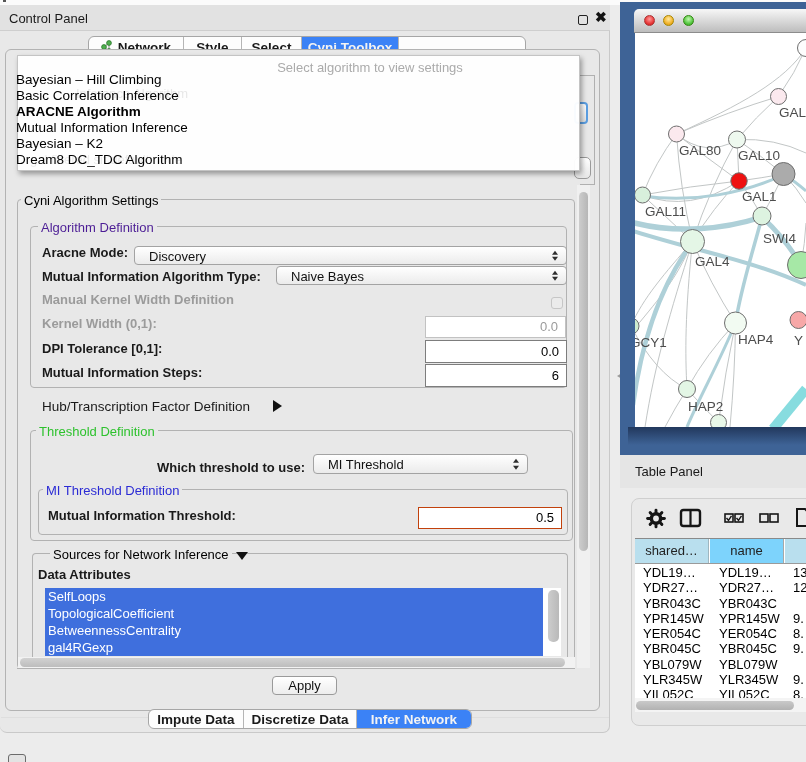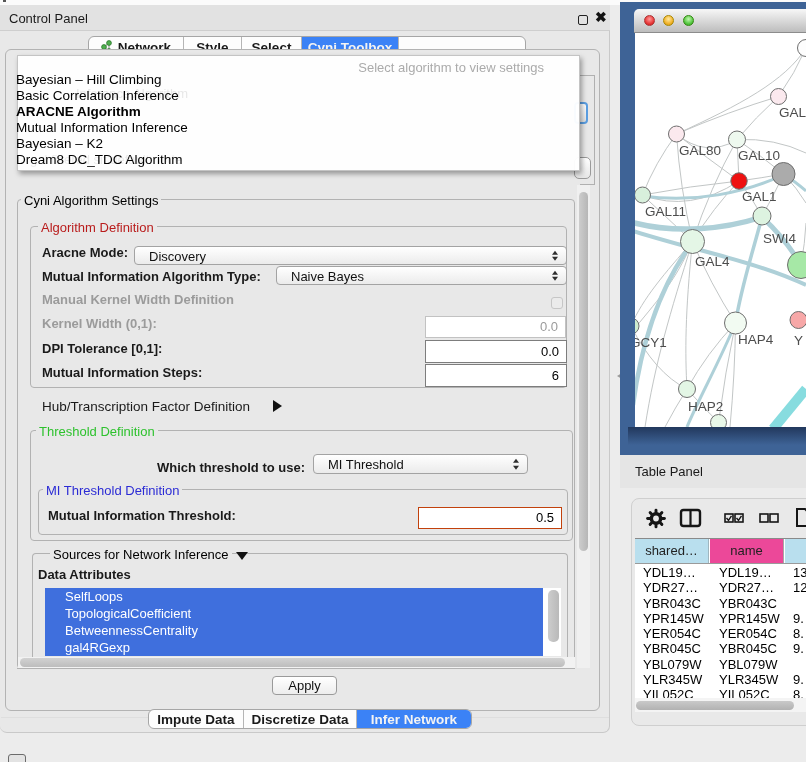--- a/index.html
+++ b/index.html
@@ -64,21 +64,21 @@
 <div class="abs" style="left:580px;top:184px;width:15px;height:1px;background:#b0b0b0;"></div>
 <div class="abs" style="left:574px;top:102px;width:14px;height:22px;border:2px solid #5b9ee1;
 border-radius:4px;background:linear-gradient(#fff,#e3e3e3);"></div>
 <div class="abs" style="left:574px;top:157px;width:17px;height:22px;border:1px solid #9a9a9a;
 border-radius:5px;background:linear-gradient(#fff,#e6e6e6);"></div>
 
 <div class="grp" style="left:17px;top:199px;width:558px;height:470px;"></div>
 <div class="glabel" style="left:21px;top:193px;">Cyni Algorithm Settings</div>
 
 <div class="grp" style="left:30px;top:226px;width:537px;height:162px;"></div>
-<div class="glabel" style="left:38px;top:220px;color:#b91c1c;">Algorithm Definition</div>
+<div class="glabel" style="left:38px;top:220px;color:#4c1d95;">Algorithm Definition</div>
 
 <div class="lbl b" style="left:42px;top:245px;">Aracne Mode:</div>
 <div class="combo" style="left:134px;top:246px;width:433px;height:19px;">
   <span class="ctext">Discovery</span>
     <span class="arrs">
       <span class="up"></span>
       <span class="dn"></span>
     </span>
   </div>
 
@@ -130,21 +130,21 @@
 color:#000;line-height:20px;">0.5</div>
 
 <div class="grp" style="left:32px;top:553px;width:536px;height:105px;border-bottom:none;border-radius:4px 4px 0 0;"></div>
 <div class="glabel" style="left:50px;top:547px;">Sources for Network Inference</div>
 <div class="abs" style="left:236px;top:552px;width:0;height:0;border-left:6.5px solid transparent;
 border-right:6.5px solid transparent;border-top:8px solid #111;"></div>
 <div class="lbl b" style="left:38px;top:567px;">Data Attributes</div>
 
 <div class="abs" style="left:45px;top:588px;width:516px;height:68px;background:#fff;"></div>
 <div class="abs" style="left:45px;top:588px;width:498px;height:68px;background:#3f6fdd;color:#fff;
-font-size:13px;line-height:17px;padding-left:20px;">SelfLoops<br>TopologicalCoefficient<br>BetweennessCentrality<br>gal4RGexp</div>
+font-size:13px;line-height:17px;padding-left:3px;">SelfLoops<br>TopologicalCoefficient<br>BetweennessCentrality<br>gal4RGexp</div>
 <div class="abs" style="left:548px;top:590px;width:11px;height:52px;border-radius:5px;
 background:linear-gradient(90deg,#cdcdcd,#b9b9b9);"></div>
 
 <div class="abs" style="left:18px;top:657px;width:557px;height:11px;background:#f2f2f2;"></div>
 <div class="abs" style="left:20px;top:658px;width:545px;height:9px;border-radius:4.5px;
 background:linear-gradient(#d2d2d2,#bdbdbd);"></div>
 <div class="abs" style="left:17px;top:668px;width:558px;height:1px;background:#b2b2b2;"></div>
 
 <div class="abs" style="left:577px;top:185px;width:13px;height:483px;background:#f0f0f0;"></div>
 <div class="abs" style="left:579px;top:192px;width:9px;height:359px;border-radius:4.5px;
@@ -159,21 +159,21 @@
 <div class="tabbar" style="left:148px;top:709px;height:20px;background:#fdfdfd;">
   <div class="tab" style="width:95px;">Impute Data</div>
   <div class="tab" style="width:113px;">Discretize Data</div>
   <div class="tab sel" style="width:114px;">Infer Network</div>
 </div>
 
 <div class="abs" style="left:17px;top:55px;width:563px;height:116px;background:rgba(255,255,255,0.96);
 border:1px solid #c4c4c4;box-shadow:2px 3px 5px rgba(0,0,0,0.35);"></div>
 <div class="abs" style="left:76px;top:86px;font-size:13px;color:rgba(150,150,150,0.22);">Inference Algorithm</div>
 <div class="abs" style="left:30px;top:152px;font-size:13px;color:rgba(150,150,150,0.18);">gal filtered sif default node</div>
-<div class="abs" style="left:196px;top:60px;width:348px;text-align:right;font-size:13px;color:#ababab;">Select algorithm to view settings</div>
+<div class="abs" style="left:196px;top:60px;width:348px;text-align:center;font-size:13px;color:#ababab;">Select algorithm to view settings</div>
 <div class="abs" style="left:16px;top:72px;font-size:13.5px;color:#000;line-height:16px;">
 Bayesian – Hill Climbing<br>
 Basic Correlation Inference<br>
 <span class="b">ARACNE Algorithm</span><br>
 Mutual Information Inference<br>
 Bayesian – K2<br>
 Dream8 DC_TDC Algorithm</div>
 
 <div class="abs" style="left:617px;top:373px;width:0;height:0;border-top:3px solid transparent;
 border-bottom:3px solid transparent;border-right:5px solid #999;"></div>
@@ -306,21 +306,21 @@
       <path d="M105.5,20 l2,2.4 3-4.6" stroke-width="1.4"></path>
     <rect x="129" y="16" width="8" height="8"></rect>
       <rect x="139" y="16" width="8" height="8"></rect>
   </g>
   <path d="M166,11 h8 l4,4 v13 h-12 z" fill="none" stroke="#161616" stroke-width="2"></path>
 </svg>
 
 <div class="abs" style="left:635px;top:538px;width:171px;height:174px;background:#fff;border-top:1px solid #8a8a8a;"></div>
 <div class="abs" style="left:635px;top:539px;width:74px;height:24px;background:#b9dfee;border-right:1px solid #9fb6bf;
 font-size:13px;color:#222;text-align:center;line-height:24px;">shared…</div>
-<div class="abs" style="left:710px;top:539px;width:74px;height:24px;background:#ec4899;border-right:1px solid #a8a8a8;
+<div class="abs" style="left:710px;top:539px;width:74px;height:24px;background:#7dd3fc;border-right:1px solid #a8a8a8;
 font-size:13px;color:#222;text-align:center;line-height:24px;">name</div>
 <div class="abs" style="left:785px;top:539px;width:21px;height:24px;background:#b9dfee;"></div>
 <div class="abs" style="left:635px;top:563px;width:171px;height:1px;background:#9a9a9a;"></div>
 
 <div class="abs" style="left:643px;top:565px;font-size:13px;color:#000;line-height:15.3px;">
 YDL19…<br>YDR27…<br>YBR043C<br>YPR145W<br>YER054C<br>YBR045C<br>YBL079W<br>YLR345W<br>YIL052C</div>
 <div class="abs" style="left:719px;top:565px;font-size:13px;color:#000;line-height:15.3px;">
 YDL19…<br>YDR27…<br>YBR043C<br>YPR145W<br>YER054C<br>YBR045C<br>YBL079W<br>YLR345W<br>YIL052C</div>
 <div class="abs" style="left:793px;top:565px;font-size:13px;color:#000;line-height:15.3px;">
 13<br>12<br>&nbsp;<br>9.<br>8.<br>9.<br>&nbsp;<br>9.<br>8.</div>

